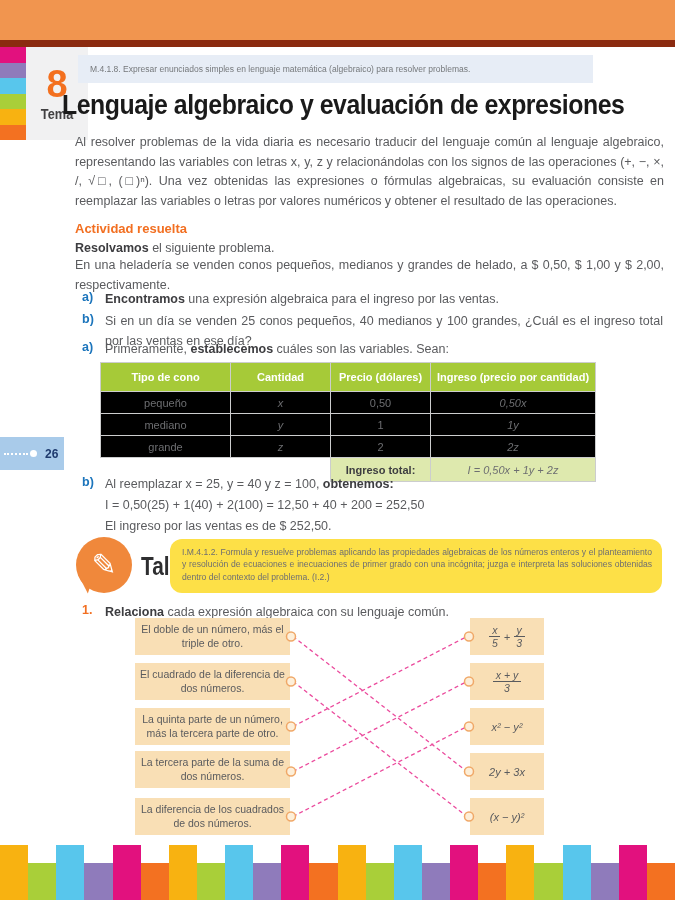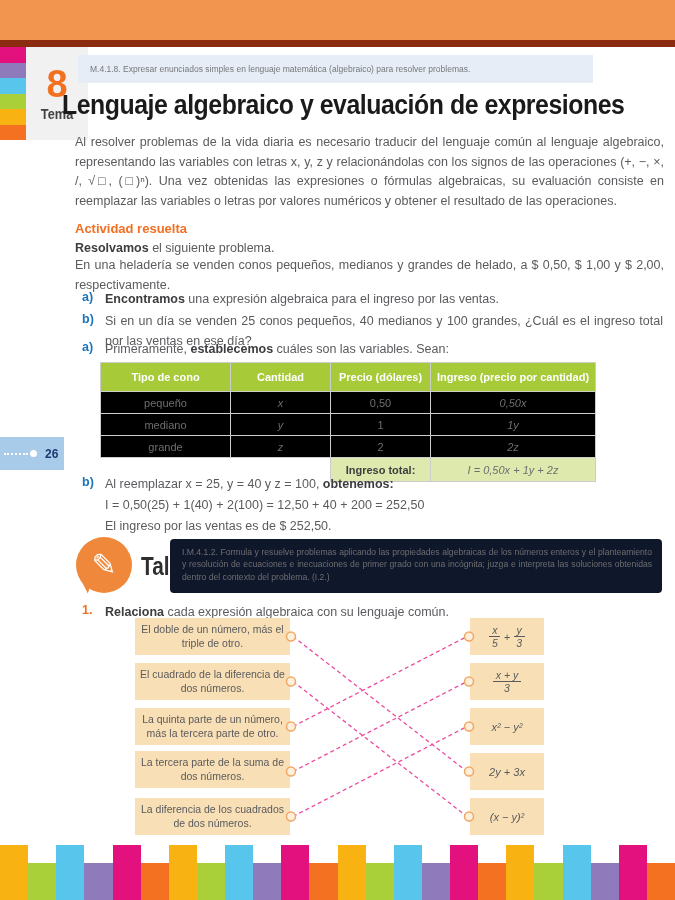--- a/index.html
+++ b/index.html
@@ -49,22 +49,22 @@
   
   .sol-line{position:absolute;left:105px;width:558px;}
   
   .taller-circle{position:absolute;left:76px;top:537px;width:56px;height:56px;border-radius:50%;
                  background:#F0883B;display:flex;align-items:center;justify-content:center;}
   .taller-circle:after{content:"";position:absolute;left:2px;bottom:1px;width:0;height:0;
                  border-top:12px solid #F0883B;border-left:12px solid transparent;transform:rotate(18deg);}
   .pencil{color:#ffffff;font-size:30px;transform:rotate(0deg);line-height:1;}
   .taller-label{position:absolute;left:141px;top:551px;font-size:26px;font-weight:bold;color:#2E2E30;
                 transform:scaleX(.8);transform-origin:left;}
-  .taller-box{position:absolute;left:170px;top:539px;width:492px;height:54px;background:#0f172a;
-              border-radius:4px;box-sizing:border-box;padding:7px 10px 6px 12px;}
+  .taller-box{position:absolute;left:170px;top:539px;width:492px;height:54px;background:#fde047;
+              border-radius:12px;box-sizing:border-box;padding:7px 10px 6px 12px;}
   .taller-box span{font-size:8.6px;line-height:1.45;color:#6E6E71;display:block;text-align:justify;}
   
   .ex-num{position:absolute;left:82px;top:603px;font-size:12.5px;font-weight:bold;color:#F26F21;}
   .ex-text{position:absolute;left:105px;top:603px;width:558px;}
   
   .mbox-l{position:absolute;left:135px;width:155px;height:37px;background:#F9DFB5;
           display:flex;align-items:center;justify-content:center;text-align:center;
           font-size:10.5px;line-height:1.3;color:#5A5B5E;padding:1px 5px;box-sizing:border-box;}
   .mbox-r{position:absolute;left:470px;width:74px;height:37px;background:#F9DFB5;
           display:flex;align-items:center;justify-content:center;

